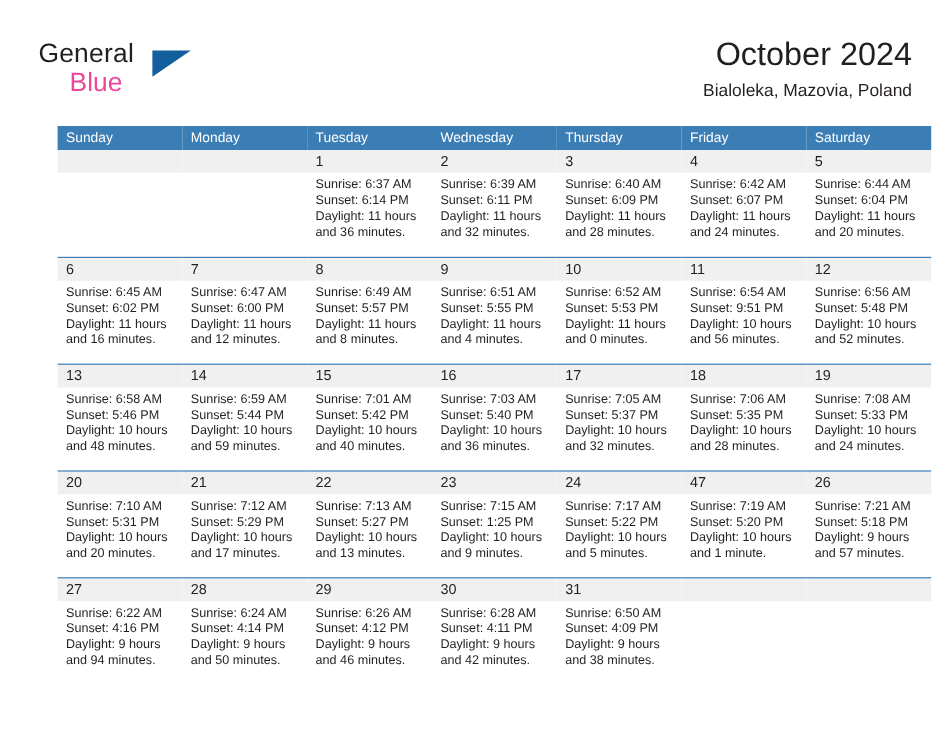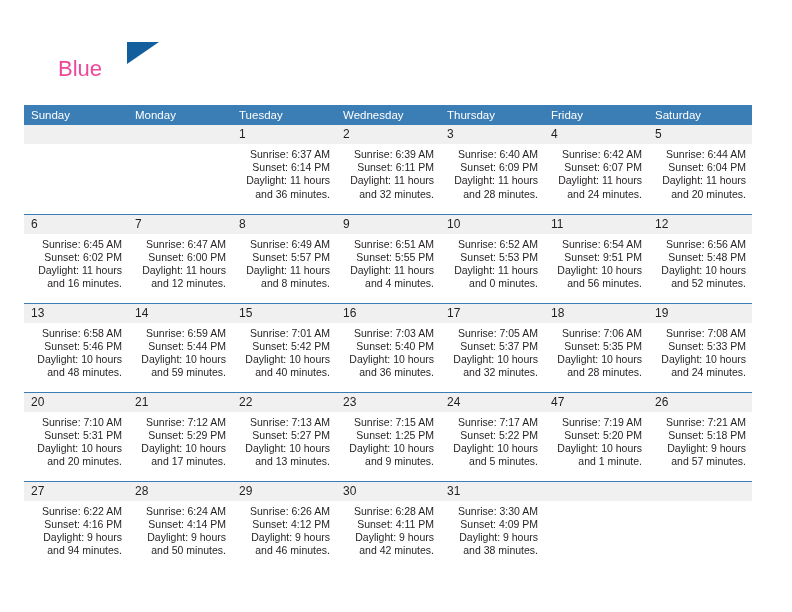--- a/index.html
+++ b/index.html
@@ -81,21 +81,21 @@
     font-size: 14.5px;
     color: #231f20;
     line-height: 22px;
     margin-top: 3px;
     white-space: nowrap;
   }
 
   
   .calendar {
     position: absolute;
-    left: 24px;
+    left: 48px;
     top: 105px;
     width: 728px;
     border-collapse: collapse;
     table-layout: fixed;
   }
   .calendar th {
     background: #3b7db5;
     color: #ffffff;
     font-size: 11.5px;
     font-weight: normal;
@@ -122,45 +122,47 @@
     background: #f0f0f0;
     font-size: 12px;
     color: #231f20;
     padding: 3px 0 4px 7px;
     height: 19px;
     box-sizing: border-box;
     line-height: 13px;
   }
   .cell-body {
     padding: 4px 6px 0 7px;
-    text-align: right;
   }
   .cell-body div {
     font-size: 10.5px;
     line-height: 13.2px;
     color: #231f20;
     white-space: nowrap;
   }
   .cell-empty .daynum {
     background: #f0f0f0;
   }
 </style>
 </head>
 <body>
 
 <div id="page">
 
   <div class="header">
 
     <div class="brand">
+      <span class="brand-general">General</span>
       <span class="brand-triangle"></span>
       <span class="brand-blue">Blue</span>
     </div>
 
     <div class="title-block">
+      <div class="cal-title">October 2024</div>
+      <div class="cal-subtitle">Bialoleka, Mazovia, Poland</div>
     </div>
 
   </div>
 
   <table class="calendar">
     <thead>
       <tr>
         <th>Sunday</th>
         <th>Monday</th>
         <th>Tuesday</th>
@@ -452,21 +454,21 @@
             <div class="cell-body">
               <div>Sunrise: 6:28 AM</div>
               <div>Sunset: 4:11 PM</div>
               <div>Daylight: 9 hours</div>
               <div>and 42 minutes.</div>
             </div>
           </td>
           <td>
             <span class="daynum">31</span>
             <div class="cell-body">
-              <div>Sunrise: 3:30 AM</div>
+              <div>Sunrise: 6:50 AM</div>
               <div>Sunset: 4:09 PM</div>
               <div>Daylight: 9 hours</div>
               <div>and 38 minutes.</div>
             </div>
           </td>
           <td class="cell-empty">
             <span class="daynum"></span>
           </td>
           <td class="cell-empty">
             <span class="daynum"></span>

